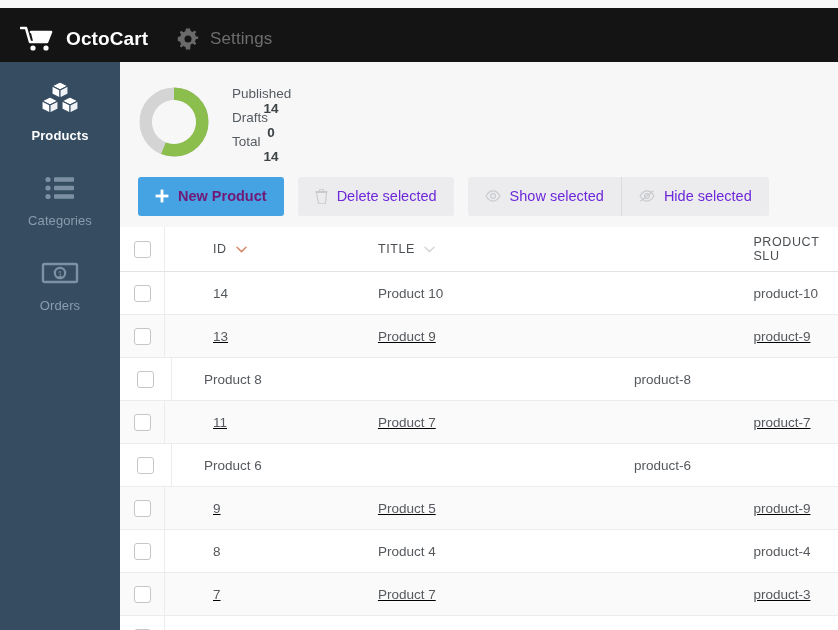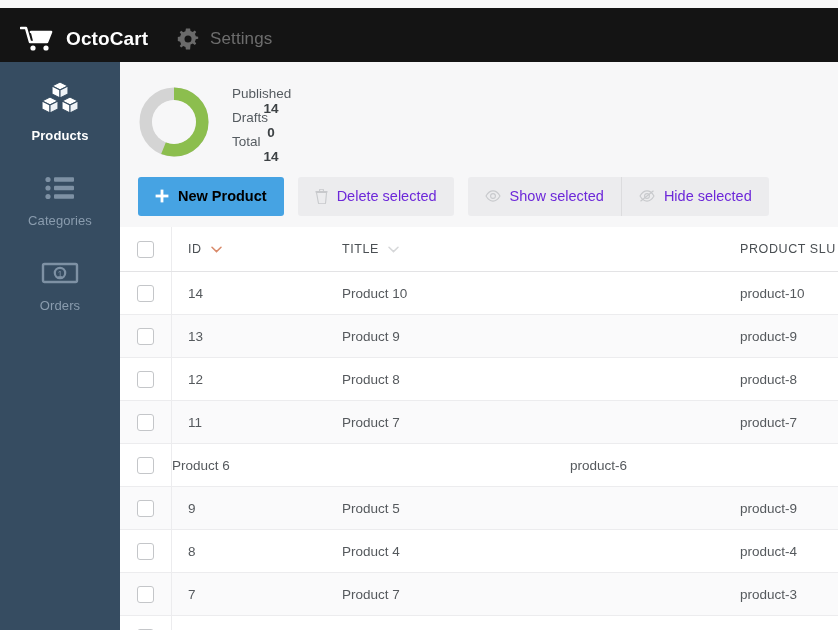--- a/index.html
+++ b/index.html
@@ -138,21 +138,21 @@
     padding: 0 17px;
     border-radius: 3px;
     font-size: 14.5px;
     font-weight: bold;
     border: none;
     cursor: pointer;
     white-space: nowrap;
   }
   .btn-primary {
     background: #46a3e3;
-    color: #000000;
+    color: #701a75;
   }
   .btn-primary .bicon { margin-right: 9px; display: inline-flex; }
   .btn-disabled {
     background: #ececee;
     color: #6d28d9;
     font-weight: normal;
     cursor: default;
   }
   .btn-disabled .bicon { margin-right: 9px; display: inline-flex; opacity: .85; }
   .btn-group {
@@ -165,20 +165,21 @@
   .btn-group .btn + .btn { border-left: 1px solid #dcdcde; }
   .gap { width: 14px; }
 
   
   .table { width: 718px; }
   .trow {
     display: flex;
     align-items: center;
     height: 43px;
     border-bottom: 1px solid #ececee;
+    gap: 32px;
   }
   .thead {
     background: #ffffff;
     height: 45px;
     border-bottom: 1px solid #e3e3e5;
   }
   .cell-check {
     width: 52px;
     display: flex;
     align-items: center;
@@ -203,21 +204,21 @@
     display: flex;
     align-items: center;
     cursor: pointer;
   }
   .th .chev { margin-left: 9px; display: inline-flex; }
   .td {
     font-size: 13.5px;
     color: #55595d;
   }
   .row-white { background: #ffffff; }
-  .row-alt   { background: #fafafb; }
+  .row-alt   { background: #fafafb; text-decoration: underline; }
 </style>
 </head>
 <body>
 
 <div class="topbar">
   <div class="brand">
     <span class="brand-icon">
       <svg width="34" height="26" viewBox="0 0 34 26">
         <path d="M1 2 h5 l4 14 h17 l4 -10 h-20" fill="none" stroke="#ffffff" stroke-width="2.6" stroke-linecap="round" stroke-linejoin="round"></path>
         <path d="M11 7 h19 l-3 8 h-14 z" fill="#ffffff"></path>
@@ -407,21 +408,20 @@
         </div>
       <div class="cell-id td">13</div>
       <div class="cell-title td">Product 9</div>
       <div class="cell-slug td">product-9</div>
     </div>
 
     <div class="trow row-white">
       <div class="cell-check">
           <span class="cbox"></span>
         </div>
-      <div class="cell-id td">12</div>
       <div class="cell-title td">Product 8</div>
       <div class="cell-slug td">product-8</div>
     </div>
 
     <div class="trow row-alt">
       <div class="cell-check">
           <span class="cbox"></span>
         </div>
       <div class="cell-id td">11</div>
       <div class="cell-title td">Product 7</div>

